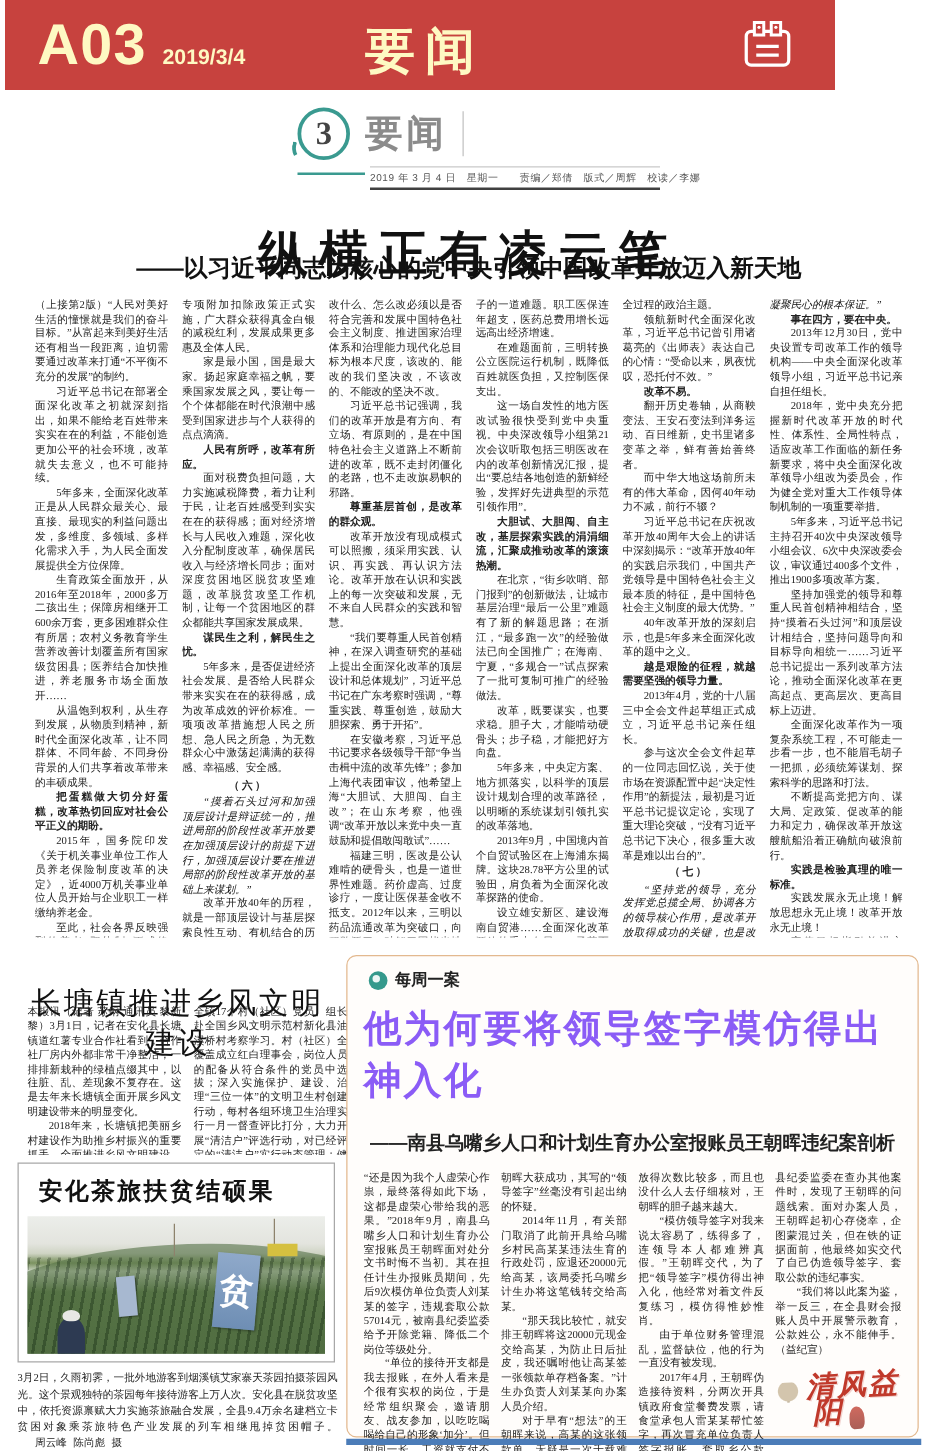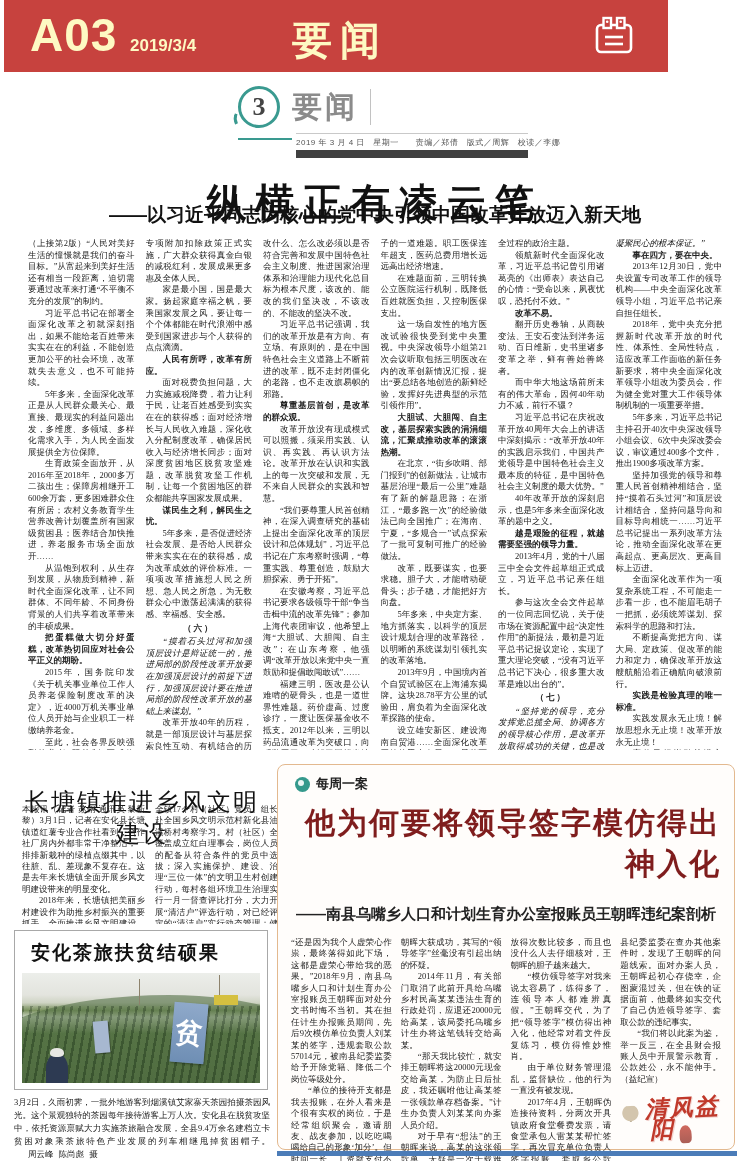--- a/index.html
+++ b/index.html
@@ -27,21 +27,21 @@
                border-left:3px solid #3a9a90;border-bottom:3px solid rgba(58,154,144,0);
                border-radius:0 0 0 14px;transform:rotate(18deg);}
   .mast-section{font-size:30px;font-weight:900;color:#8b8b8b;letter-spacing:3px;margin-left:12px;
                 font-family:"Liberation Sans",sans-serif;}
   .mast-divider{width:1px;height:36px;background:#c2c2c2;margin:0 10px 0 12px;}
   .logo-row{display:flex;align-items:center;}
   .logo-cn{color:#c5281c;font-weight:900;font-size:21px;font-style:italic;letter-spacing:1px;}
   .logo-en{font-size:7px;color:#9a9a9a;letter-spacing:2.6px;margin-top:2px;margin-left:24px;
            font-family:"Liberation Sans",sans-serif;}
   .dateline{margin-top:5px;margin-left:58px;width:232px;border-top:1px solid #c9c9c9;
-            border-bottom:8px solid #404040;font-size:8px;color:#555;padding:2.5px 0;
+            border-bottom:2px solid #404040;font-size:8px;color:#555;padding:2.5px 0;
             letter-spacing:.5px;font-family:"Liberation Sans",sans-serif;white-space:nowrap;}
   .dateline-accent{position:absolute;left:0;top:52px;width:54px;height:2px;background:#3a9a90;}
 
   
   .main-title{position:absolute;left:0;top:150px;width:100%;text-align:center;
               font-family:"Liberation Sans",sans-serif;font-weight:900;font-size:39px;
               letter-spacing:9px;color:#111;}
   .main-subtitle{position:absolute;left:0;top:202px;width:100%;text-align:center;
               font-family:"Liberation Sans",sans-serif;font-weight:bold;font-size:19px;color:#111;}
   .columns{position:absolute;left:28px;top:238px;width:694px;height:512px;display:flex;gap:11px;}
@@ -91,22 +91,22 @@
 
   
   .casebox{position:absolute;left:277px;top:764px;width:458px;height:386px;border:1px solid #e3b98f;
         border-radius:8px;box-sizing:border-box;padding:10px 13px;background:#fffdfb;}
   .case-label{display:flex;align-items:center;margin-left:4px;}
   .case-dot{width:15px;height:15px;border-radius:50%;background:#35998c;position:relative;}
   .case-dot::after{content:'';position:absolute;left:3px;top:3px;width:6px;height:6px;
         border-radius:50%;background:#fff;opacity:.9;}
   .case-label-text{font-family:"Liberation Sans",sans-serif;font-weight:bold;font-size:13px;
         margin-left:6px;color:#222;}
-  .case-title{text-align:right;font-family:"Liberation Sans",sans-serif;font-weight:900;
-        font-size:30px;letter-spacing:2px;color:#7f1d1d;margin-top:10px;}
+  .case-title{text-align:left;font-family:"Liberation Sans",sans-serif;font-weight:900;
+        font-size:30px;letter-spacing:2px;color:#8b5cf6;margin-top:10px;}
   .case-subtitle{text-align:center;font-family:"Liberation Sans",sans-serif;font-weight:bold;
         font-size:15px;color:#222;margin-top:20px;}
   .case-cols{display:flex;gap:9px;margin-top:13px;height:252px;}
   .ccol{flex:1;overflow:hidden;text-align:justify;font-size:8.5px;line-height:11.4px;color:#222;}
 
   .stamp{position:relative;margin-top:18px;text-align:center;transform:rotate(-3deg);}
   .stamp-text{color:#c0392b;font-weight:bold;font-style:italic;font-size:23px;letter-spacing:2px;
         text-shadow:1px 1px 0 rgba(192,57,46,.2);}
   .stamp-deco-l{display:inline-block;width:22px;height:20px;vertical-align:middle;margin-right:3px;
         background:radial-gradient(circle at 50% 35%,#c9b89a 0 45%,transparent 50%),

